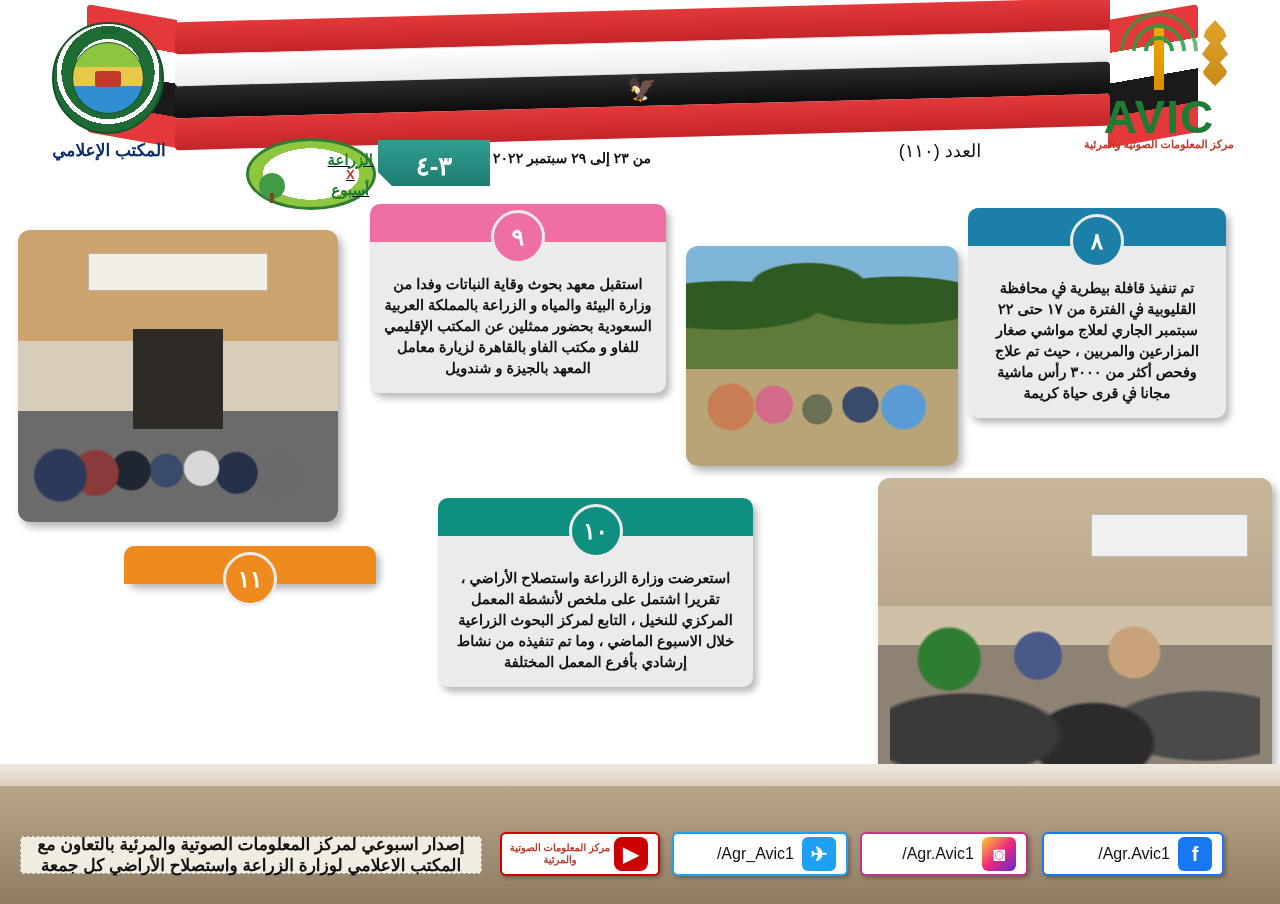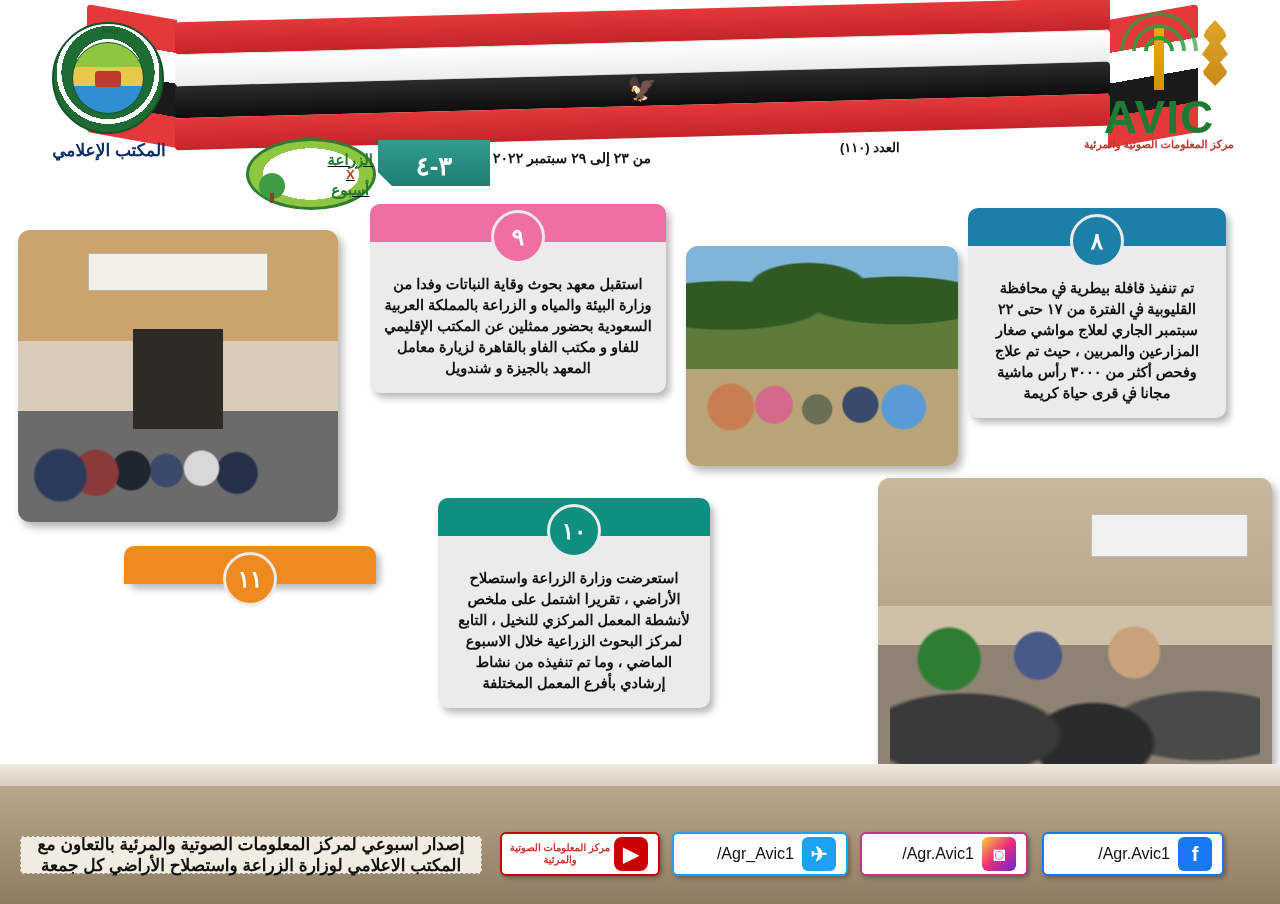--- a/index.html
+++ b/index.html
@@ -106,21 +106,21 @@
     font-size: 11px; color: #c0392b; margin-top: 4px; font-weight: bold;
   }
 
   
   .title-main {
     position: absolute; top: 120px; left: 0; width: 1280px;
     text-align: center; font-size: 22px; font-weight: bold; color: #c0392b;
   }
   .issue-no {
     position: absolute; top: 140px; left: 840px; width: 200px;
-    text-align: left; font-size: 13px; font-weight: bold; color: #111;
+    text-align: center; font-size: 18px; font-weight: normal; color: #111;
   }
   .date-range {
     position: absolute; top: 150px; left: 462px; width: 220px;
     text-align: center; font-size: 14px; font-weight: bold; color: #111;
   }
 
   
   .week-badge {
     position: absolute; top: 138px; left: 246px; width: 130px; height: 72px;
     background: radial-gradient(ellipse at center, #ffffff 0 55%, #8ec63f 55% 100%);
@@ -174,21 +174,21 @@
 
   
   #card9  { top: 204px; left: 370px; width: 296px; }
   #card9 .bar { background: #ef6ea3; }
   #card9 .circle { background: #ef6ea3; }
 
   #card8  { top: 208px; left: 968px; width: 258px; }
   #card8 .bar { background: #1b7fa8; }
   #card8 .circle { background: #1b7fa8; }
 
-  #card10 { top: 498px; left: 438px; width: 272px; }
+  #card10 { top: 498px; left: 438px; width: 315px; }
   #card10 .bar { background: #0f8f80; }
   #card10 .circle { background: #0f8f80; }
 
   #card11 { top: 546px; left: 124px; width: 252px; }
   #card11 .bar { background: #ef8a1f; padding-left: 33px; }
   #card11 .circle { background: #ef8a1f; }
 
   
   .photo {
     position: absolute; border-radius: 12px; overflow: hidden;

